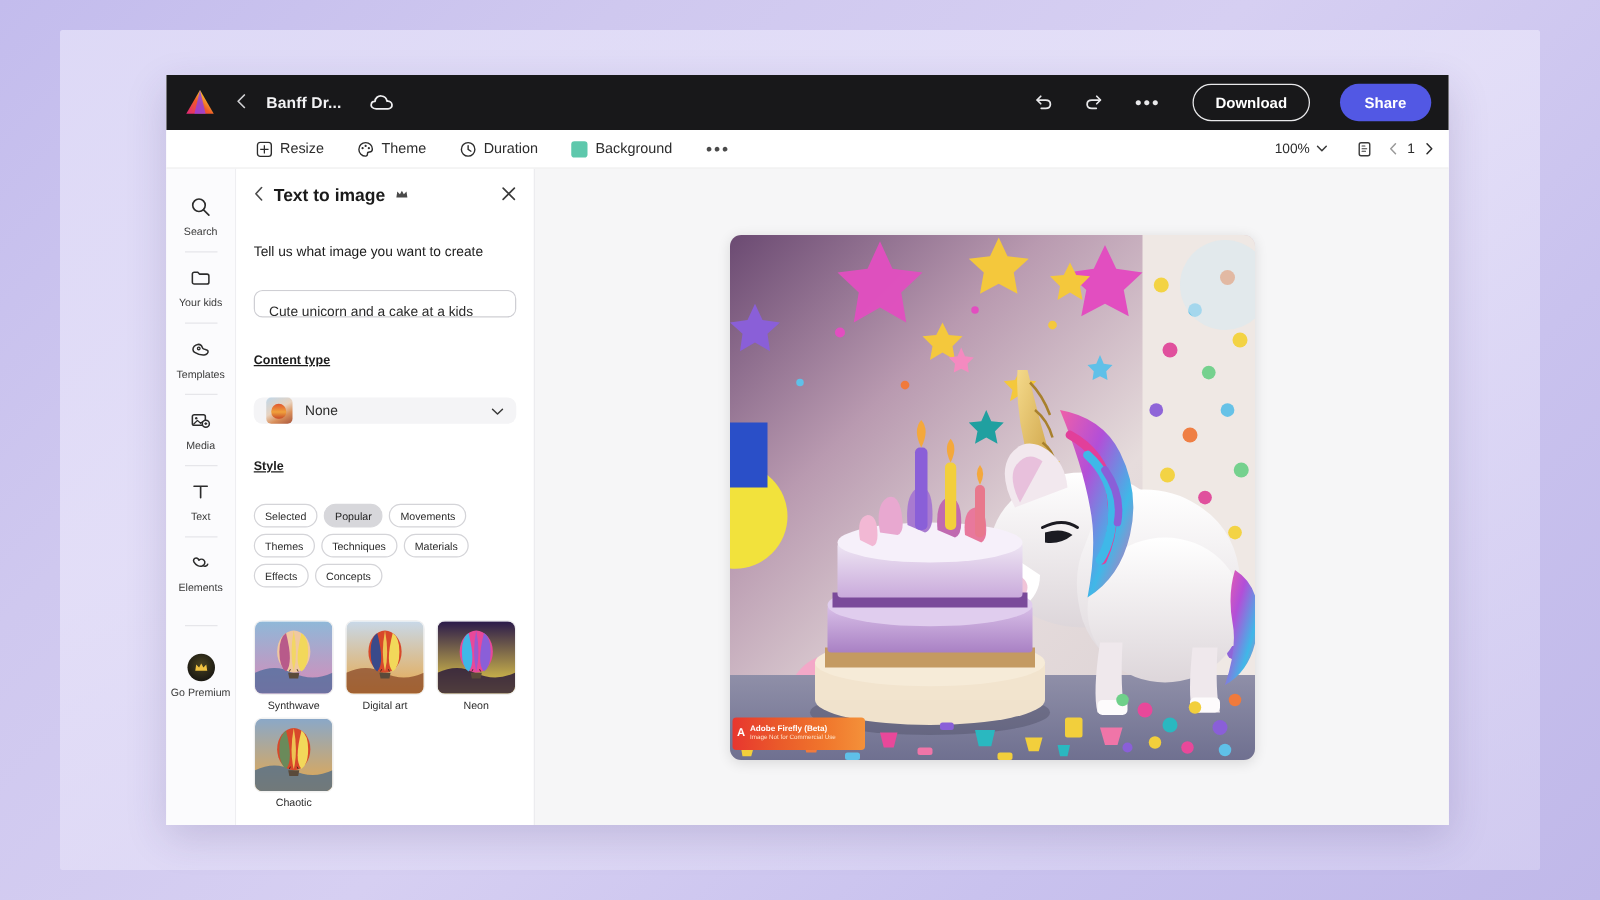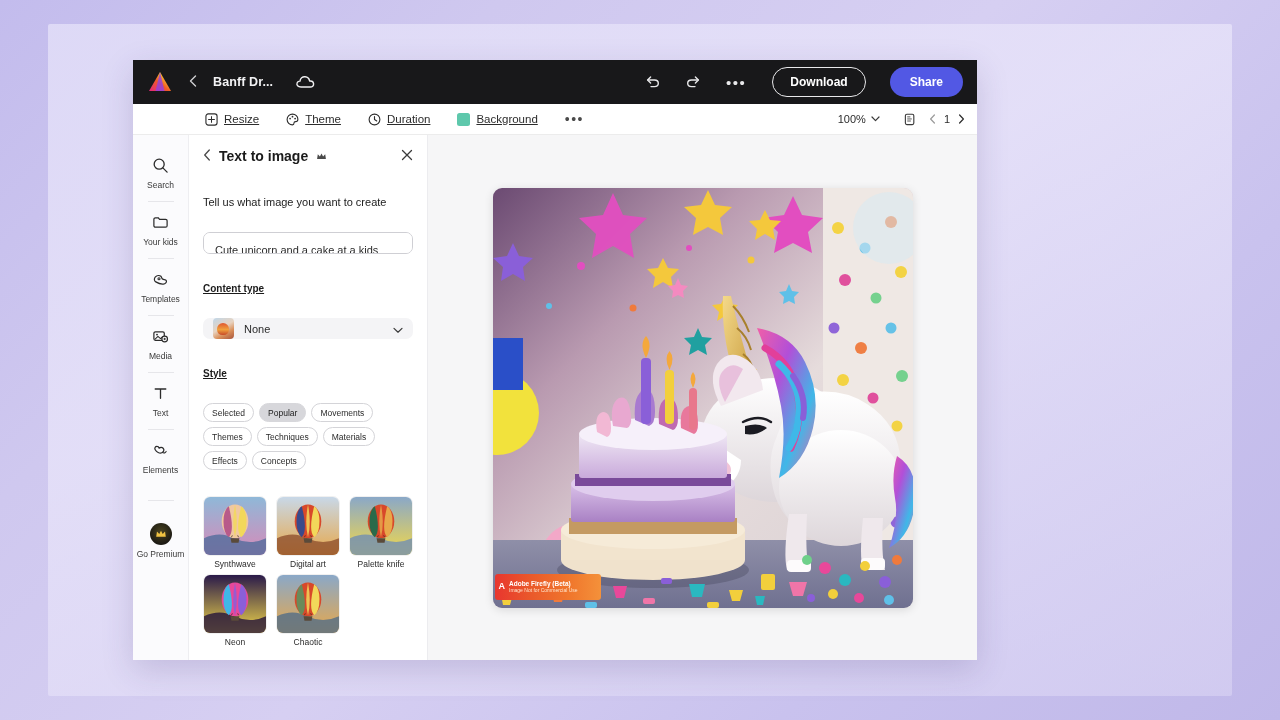--- a/index.html
+++ b/index.html
@@ -9,21 +9,21 @@
     background: linear-gradient(135deg, #c3bced 0%, #cfc8ef 25%, #d6cff2 50%, #c9c2ee 75%, #c0b8e9 100%);
     position: relative;
   }
   
   .stage-glow {
     position: absolute; left: 48px; top: 24px; width: 1184px; height: 672px;
     background: linear-gradient(160deg, rgba(226,222,248,.85) 0%, rgba(233,229,250,.75) 40%, rgba(219,213,244,.6) 100%);
     border-radius: 2px;
   }
   .app-window {
-    position: absolute; left: 133px; top: 60px; width: 844px; height: 600px;
+    position: absolute; left: 133px; top: 60px; width: 1026px; height: 600px;
     background: #ffffff; overflow: hidden;
     box-shadow: 0 10px 30px rgba(60,45,110,.18);
   }
 
   
   .topbar {
     height: 44px; background: #18181a; display: flex; align-items: center;
     padding: 0 14px; gap: 14px; color: #fff;
   }
   .adobe-logo { width: 26px; height: 24px; flex: 0 0 auto; }
@@ -43,21 +43,21 @@
     font-weight: bold; padding: 8px 20px; margin-left: 10px; cursor: pointer;
   }
 
   
   .toolbar {
     height: 31px; background: #fff; border-bottom: 1px solid #ececec;
     display: flex; align-items: center; padding-left: 72px; gap: 0;
   }
   .tool {
     display: flex; align-items: flex-start; gap: 6px; font-size: 11.5px; color: #2c2c2c;
-    padding: 0 13px 0 0; margin-right: 14px; cursor: pointer; white-space: nowrap; text-decoration: underline;
+    padding: 0 13px 0 0; margin-right: 14px; cursor: pointer; white-space: nowrap;
   }
   .tool svg { flex: 0 0 auto; }
   .bg-swatch { width: 13px; height: 13px; border-radius: 2.5px; }
   .toolbar-dots { font-size: 14px; letter-spacing: 1.5px; color: #4a4a4a; cursor: pointer; }
   .toolbar-right { margin-left: auto; display: flex; align-items: center; gap: 0; padding-right: 12px; }
   .zoom-level { font-size: 11px; color: #2c2c2c; }
   .zoom-caret { margin: 0 10px 0 5px; cursor: pointer; display: flex; }
   .pages-icon { margin: 0 12px; cursor: pointer; display: flex; }
   .page-nav { display: flex; align-items: center; gap: 8px; font-size: 11px; color: #2c2c2c; }
   .page-arrow { cursor: pointer; color: #9a9a9a; display: flex; }
@@ -419,39 +419,20 @@
                 <path d="M42 10 q-7 26 0 33 q6 -4 6 -17 q0 -12 -6 -16 z" fill="#f2d85a"></path>
                 <path d="M35 8 q4 20 0 35 q-4 -15 0 -35 z" fill="#f2d85a" opacity=".85"></path>
                 <path d="M30 44 h10 l-1 5 h-8 z" fill="#5a4a3a"></path>
                 <path d="M31 43 l1 -2 M39 43 l-1 -2" stroke="#3a2a1a" stroke-width=".8"></path>
               </svg></div>
             <div class="style-name">Digital art</div>
           </div>
           <div class="style-cell">
             <div class="style-thumb"><svg width="100%" height="100%" viewBox="0 0 70 62" preserveAspectRatio="none">
                 <defs>
-                  <linearGradient id="sg2" x1="0" y1="0" x2="0" y2="1">
-                    <stop offset="0" stop-color="#8aa8c8"></stop>
-                    <stop offset="1" stop-color="#f2d84a"></stop>
-                  </linearGradient>
-                </defs>
-                <rect width="70" height="62" fill="url(#sg2)"></rect>
-                <path d="M0 44 q18 -8 34 0 q18 8 36 0 v18 H0 Z" fill="#6a8ab8" opacity=".75"></path>
-                <ellipse cx="35" cy="26" rx="15" ry="18" fill="#d8482a"></ellipse>
-                <path d="M28 10 q7 26 0 33 q-6 -4 -6 -17 q0 -12 6 -16 z" fill="#2a6a4a"></path>
-                <path d="M42 10 q-7 26 0 33 q6 -4 6 -17 q0 -12 -6 -16 z" fill="#e8a84a"></path>
-                <path d="M35 8 q4 20 0 35 q-4 -15 0 -35 z" fill="#e8a84a" opacity=".85"></path>
-                <path d="M30 44 h10 l-1 5 h-8 z" fill="#5a4a3a"></path>
-                <path d="M31 43 l1 -2 M39 43 l-1 -2" stroke="#3a2a1a" stroke-width=".8"></path>
-              </svg></div>
-            <div class="style-name">Palette knife</div>
-          </div>
-          <div class="style-cell">
-            <div class="style-thumb"><svg width="100%" height="100%" viewBox="0 0 70 62" preserveAspectRatio="none">
-                <defs>
                   <linearGradient id="sg4" x1="0" y1="0" x2="0" y2="1">
                     <stop offset="0" stop-color="#2a1a4a"></stop>
                     <stop offset="1" stop-color="#f2d84a"></stop>
                   </linearGradient>
                 </defs>
                 <rect width="70" height="62" fill="url(#sg4)"></rect>
                 <path d="M0 44 q18 -8 34 0 q18 8 36 0 v18 H0 Z" fill="#1a0a3a" opacity=".75"></path>
                 <ellipse cx="35" cy="26" rx="15" ry="18" fill="#e8489a"></ellipse>
                 <path d="M28 10 q7 26 0 33 q-6 -4 -6 -17 q0 -12 6 -16 z" fill="#3fb8e8"></path>
                 <path d="M42 10 q-7 26 0 33 q6 -4 6 -17 q0 -12 -6 -16 z" fill="#8a5fd8"></path>

